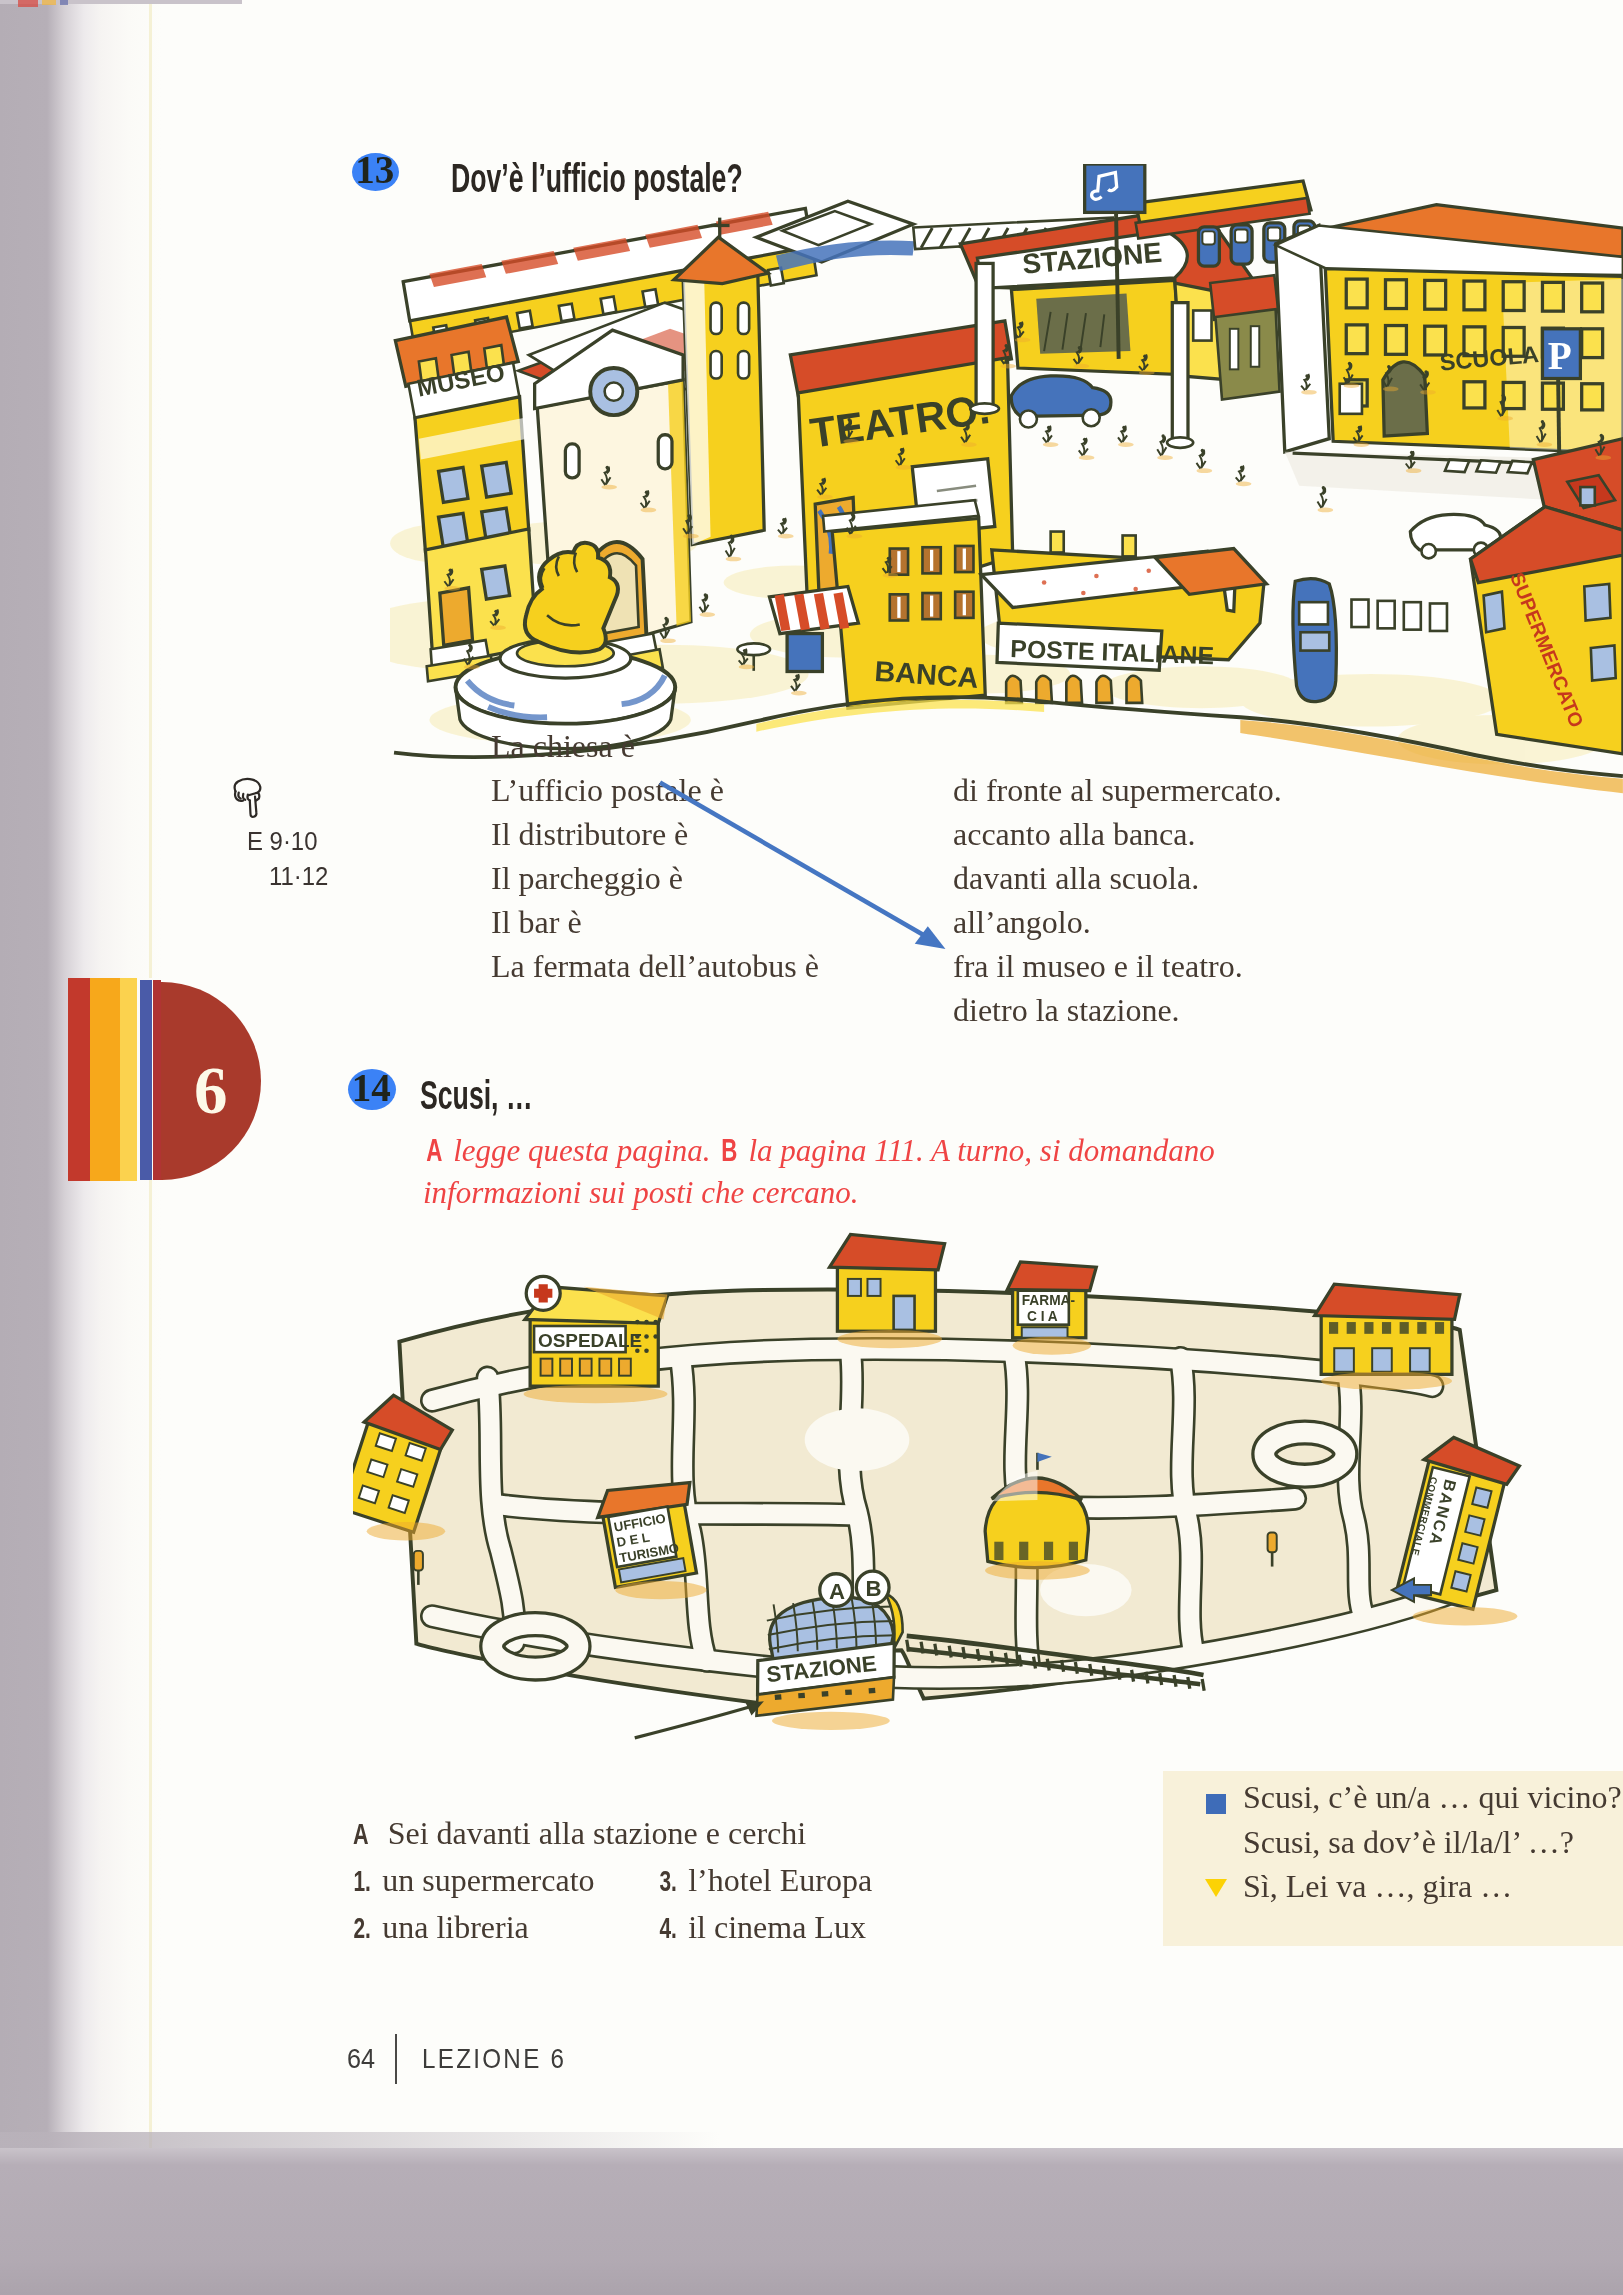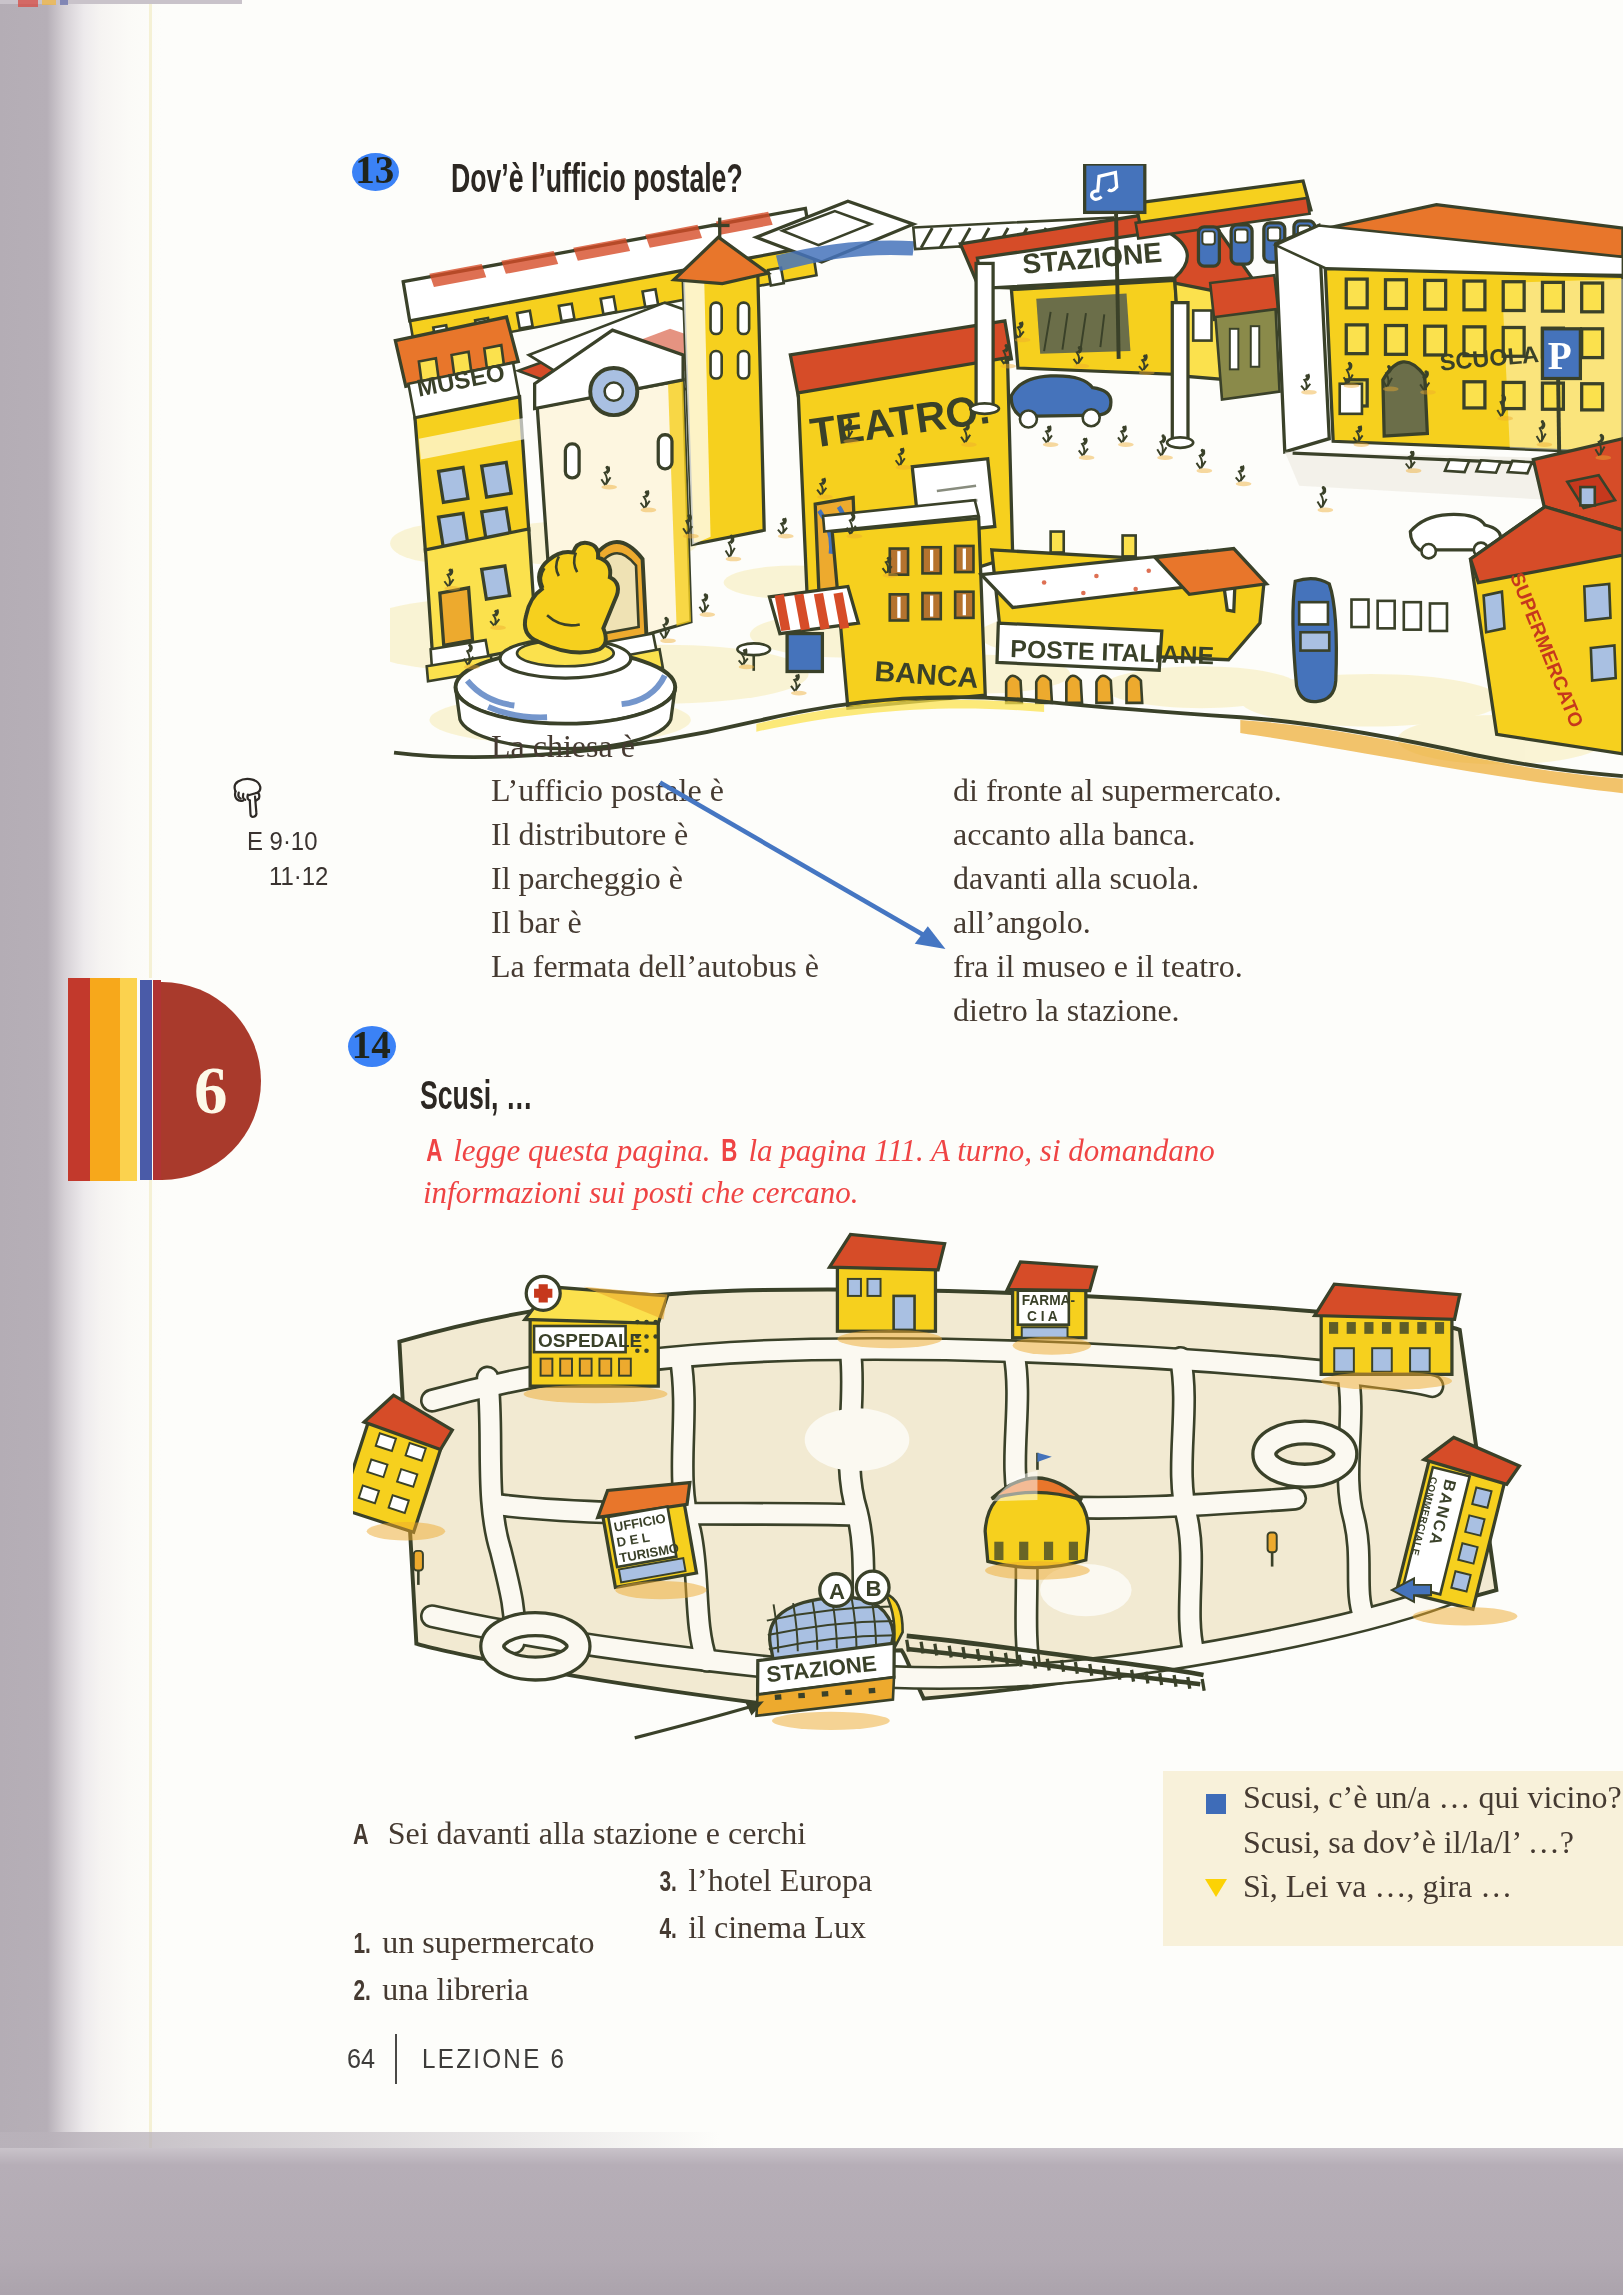--- a/index.html
+++ b/index.html
@@ -498,21 +498,21 @@
 </svg>
 
 <div class="abs" style="left:68px;top:978px;width:21.6px;height:203px;background:#c2392c;"></div>
 <div class="abs" style="left:90px;top:978px;width:30px;height:203px;background:#f7a81b;"></div>
 <div class="abs" style="left:120px;top:978px;width:17px;height:203px;background:#fbd24e;"></div>
 <div class="abs" style="left:140px;top:980px;width:12.4px;height:200px;background:#4a5ba8;"></div>
 <div class="abs" style="left:153px;top:980px;width:7.9px;height:200px;background:#b03433;"></div>
 <div class="abs" style="left:161px;top:982px;width:100px;height:198px;border-radius:0 99px 99px 0;background:#a93a2c;"></div>
 <div class="abs" style="left:194px;top:1052px;font-family:'Liberation Serif',serif;font-weight:bold;font-size:67px;color:#fdf9e8;">6</div>
 
-<div class="exnum" style="left:348px;top:1026px;width:48px;height:41px;">
+<div class="exnum" style="left:348px;top:1069px;width:48px;height:41px;">
     <span>14</span>
   </div>
 <div class="abs h13" style="left:420px;top:1072px;">Scusi, …</div>
 <div class="abs it" style="left:423px;top:1130px;"><span class="bsans">A</span> legge questa pagina. <span class="bsans">B</span> la pagina 111. A turno, si domandano
 informazioni sui posti che cercano.</div>
 
 <div class="abs" id="illo2" style="left:353px;top:1224px;width:1178px;height:523px;"><svg width="1178" height="523" viewBox="0 0 1800 800">
       <path d="M70,180 C240,130 430,106 580,102 C820,96 1120,106 1400,128 C1550,140 1660,150 1692,162 L1748,560 C1600,602 1400,644 1210,680 C1060,708 960,718 872,726 C850,680 846,662 838,652 L648,658 C636,690 632,712 628,734 C520,720 380,700 250,676 C180,662 120,650 96,642 Z" fill="#f2ead2" stroke="#3a4129" stroke-width="6"></path>
       <path d="M120,270 C300,220 500,196 700,192 C950,188 1200,200 1430,220 C1540,230 1620,240 1650,248" fill="none" stroke="#3a4129" stroke-width="37" stroke-linecap="round"></path>
       <path d="M120,600 C300,640 520,668 740,688 C980,708 1200,680 1440,630 C1560,605 1640,580 1690,560" fill="none" stroke="#3a4129" stroke-width="37" stroke-linecap="round"></path>
@@ -685,21 +685,21 @@
       <ellipse cx="1068" cy="186" rx="60" ry="14" fill="#edaa2e" opacity="0.5"></ellipse>
       <ellipse cx="1580" cy="240" rx="100" ry="14" fill="#edaa2e" opacity="0.5"></ellipse>
       <ellipse cx="80" cy="470" rx="60" ry="14" fill="#edaa2e" opacity="0.5"></ellipse>
       <ellipse cx="470" cy="560" rx="70" ry="14" fill="#edaa2e" opacity="0.5"></ellipse>
       <ellipse cx="1046" cy="530" rx="80" ry="14" fill="#edaa2e" opacity="0.5"></ellipse>
       <ellipse cx="1700" cy="600" rx="80" ry="14" fill="#edaa2e" opacity="0.5"></ellipse>
       <ellipse cx="730" cy="760" rx="90" ry="14" fill="#edaa2e" opacity="0.5"></ellipse>
     </svg></div>
 
 <div class="abs ser" style="left:350px;top:1811px;"><span class="bsans" style="font-size:30px;">A</span>&nbsp; Sei davanti alla stazione e cerchi</div>
-<div class="abs ser" style="left:350px;top:1919px;line-height:46px;"><span class="bsans" style="font-size:29px;">1.</span> un supermercato
+<div class="abs ser" style="left:350px;top:1857px;line-height:46px;"><span class="bsans" style="font-size:29px;">1.</span> un supermercato
 <span class="bsans" style="font-size:29px;">2.</span> una libreria</div>
 <div class="abs ser" style="left:656px;top:1857px;line-height:46px;"><span class="bsans" style="font-size:29px;">3.</span> l’hotel Europa
 <span class="bsans" style="font-size:29px;">4.</span> il cinema Lux</div>
 
 <div class="abs" style="left:1163px;top:1771px;width:460px;height:175px;background:#f8f1da;"></div>
 <div class="abs" style="left:1206px;top:1794px;width:19.6px;height:19.6px;background:#3e6cb8;"></div>
 <div class="abs ser" style="left:1243px;top:1775px;line-height:45px;">Scusi, c’è un/a … qui vicino?
 Scusi, sa dov’è il/la/l’ …?</div>
 <div class="abs" style="left:1205px;top:1879px;width:0;height:0;border-left:11px solid transparent;border-right:11px solid transparent;border-top:18.3px solid #fcd205;"></div>
 <div class="abs ser" style="left:1243px;top:1864px;text-align:right;">Sì, Lei va …, gira …</div>

